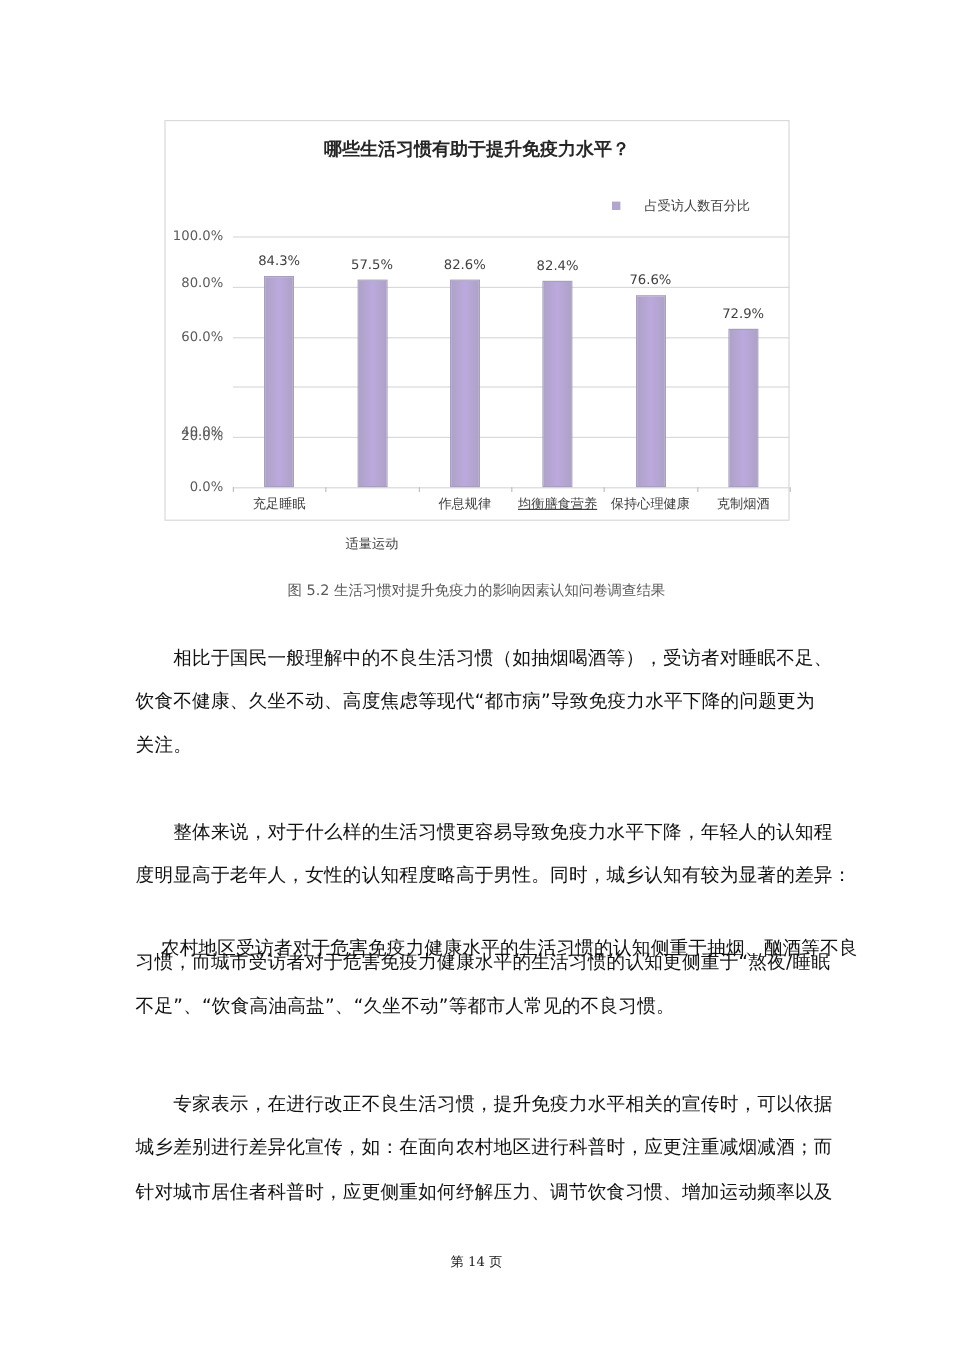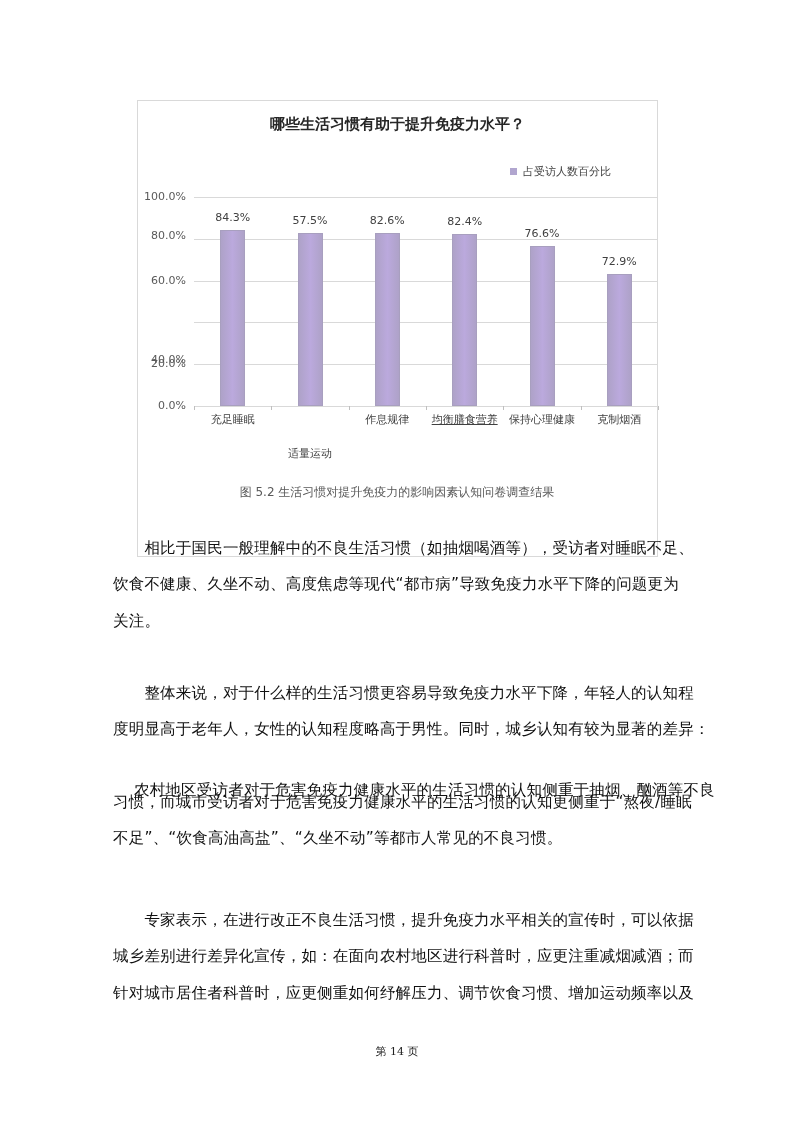--- a/index.html
+++ b/index.html
@@ -1,23 +1,23 @@
 <!DOCTYPE html>
 <html><head>
 <meta charset="utf-8">
 <style>
   html, body { margin: 0; padding: 0; background: #ffffff; }
   body { width: 794px; height: 1123px; position: relative; overflow: hidden;
          font-family: "DejaVu Sans", "Liberation Sans", sans-serif; color: #1a1a1a; }
-  .chart-frame { position: absolute; left: 137px; top: 100px; width: 521px; height: 457px;
+  .chart-frame { position: absolute; left: 137px; top: 100px; width: 521px; height: 334px;
                  border: 1px solid #d9d9d9; box-sizing: border-box; background: #fff; }
   .chart-title { position: absolute; left: 0; right: 0; top: 14px; text-align: center;
                  font-size: 15px; font-weight: bold; color: #262626; }
   .legend { position: absolute; left: 372px; top: 63px; font-size: 11px; color: #404040;
-            display: flex; align-items: center; gap: 6px; }
+            display: flex; align-items: center; gap: 20px; }
   .legend-swatch { width: 7px; height: 7px; background: #b1a6cf; display: inline-block; }
   .y-tick { position: absolute; width: 48px; text-align: right; font-size: 11px; color: #595959; }
   .gridline { position: absolute; height: 1px; background: #d9d9d9; }
   .bar { position: absolute; width: 25px;
          background: linear-gradient(90deg, #aea2c8 0%, #bba9dd 50%, #aea2c8 100%);
          border: 1px solid #a89fbf; box-sizing: border-box; }
   .bar-label { position: absolute; width: 60px; text-align: center; font-size: 11px; color: #404040; }
   .x-label { position: absolute; width: 78px; text-align: center; font-size: 11px; color: #404040; }
   .x-tick { position: absolute; width: 1px; height: 4px; background: #bfbfbf; }
   .caption { position: absolute; left: 0; right: 0; top: 484px; text-align: center;

